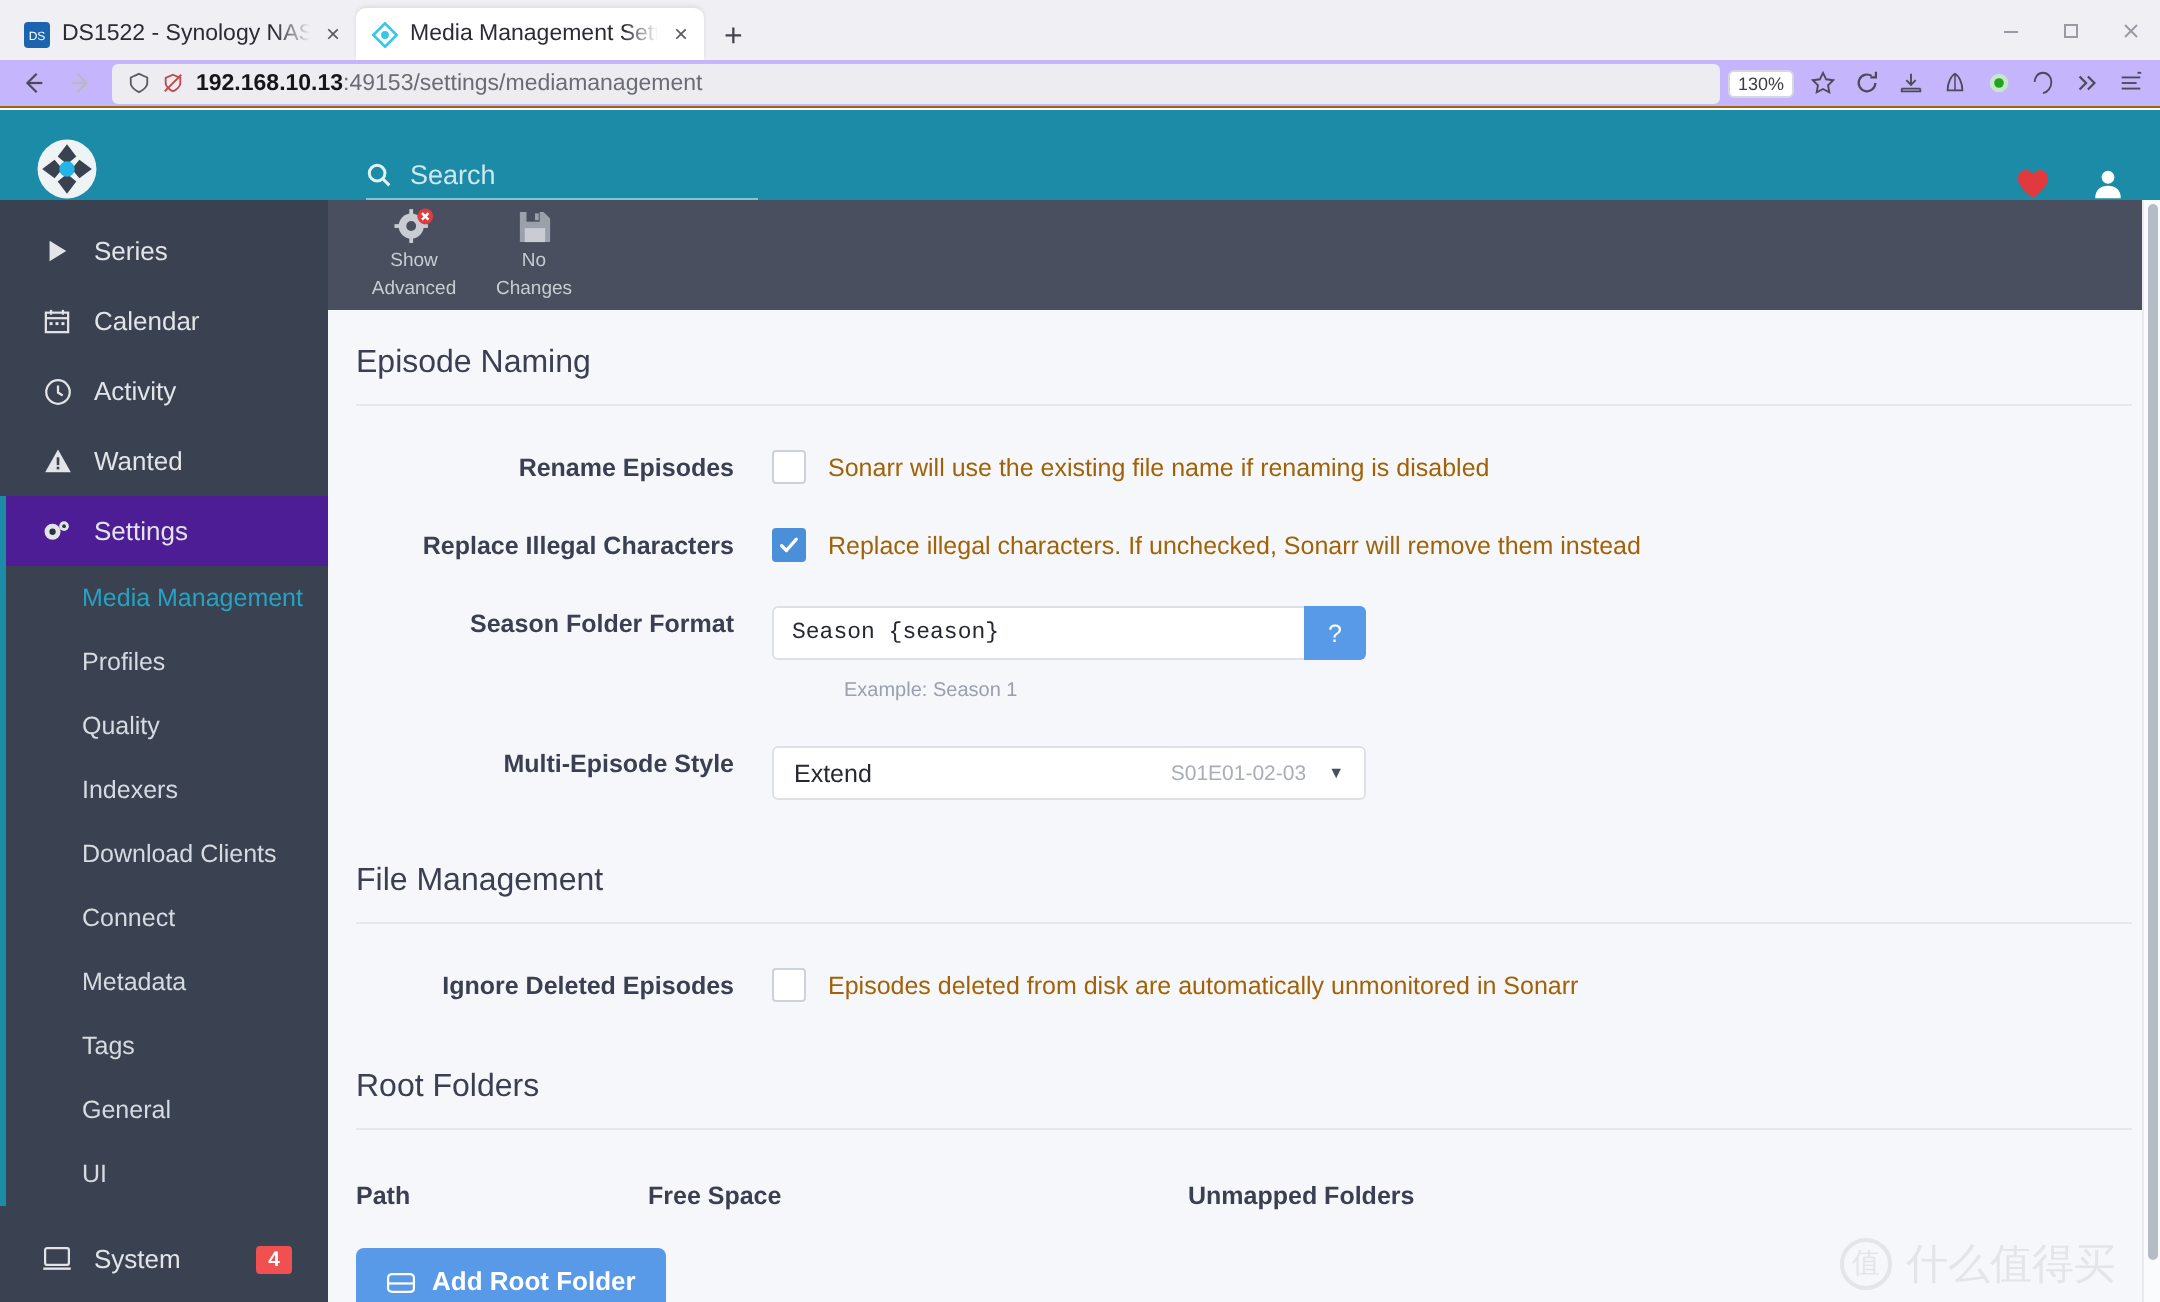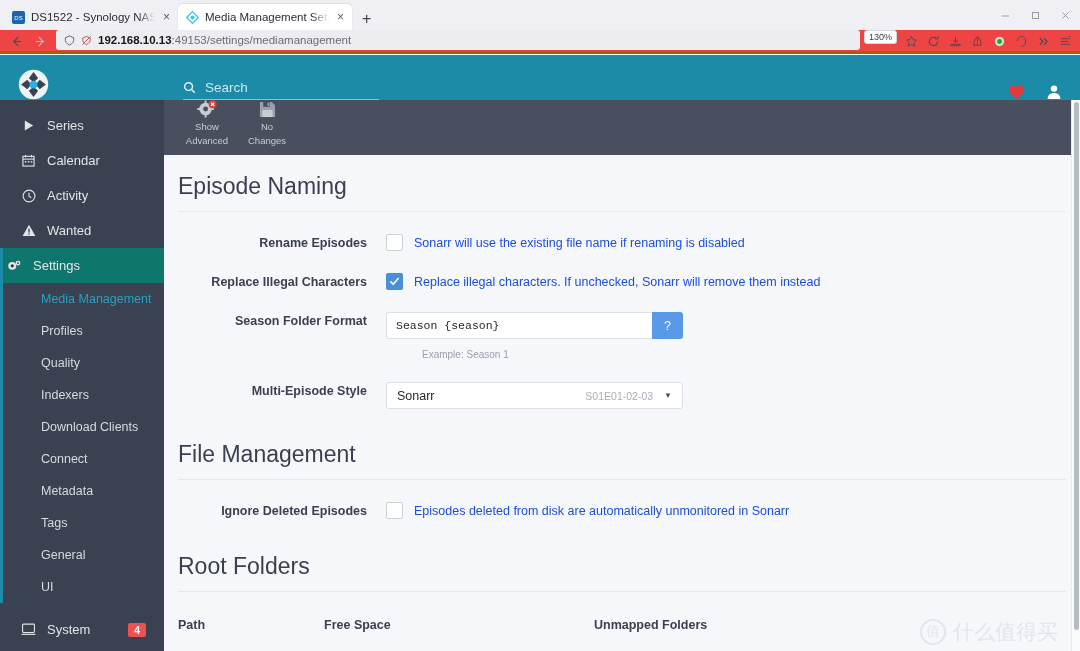--- a/index.html
+++ b/index.html
@@ -35,22 +35,22 @@
   .new-tab { font-size: 16px; color: #44444f; padding: 0 10px 3px 10px; line-height: 1; align-self: flex-end; }
 
   .win-controls {
     position: absolute; right: 0; top: 0; height: 30px;
     display: flex; align-items: center;
   }
   .win-btn { width: 30px; height: 30px; display: flex; align-items: center; justify-content: center; color: #9a9aa4; }
   .win-btn svg { display:block; }
 
   .browser-navbar {
-    height: 24px; background: #ef4444; display: flex; align-items: flex-start;
-    gap: 0px; padding: 0 4px; border-bottom: 3px solid #a16207;
+    height: 24px; background: #c4b5fd; display: flex; align-items: center;
+    gap: 0px; padding: 0 4px; border-bottom: 1px solid #a16207;
   }
   .nav-btn { width: 24px; height: 22px; display: flex; align-items: center; justify-content: center; color: #4b4b55; }
   .nav-btn.dim { color: #b9b9c2; }
   .urlbar {
     flex: 1; height: 20px; display: flex; align-items: center; gap: 6px;
     background: #ececf1; border-radius: 3px; padding: 0 8px; margin: 0 4px;
     font-size: 11.5px; color: #6b6b76; overflow: hidden; white-space: nowrap;
   }
   .url-host { color: #15151a; font-weight: bold; }
   .url-rest { color: #6b6b76; }
@@ -86,70 +86,70 @@
   
   .sidebar {
     width: 164px; flex: 0 0 164px; background: #3a4150; padding-top: 8px;
     position: relative; overflow: hidden;
   }
   .nav-item {
     height: 35px; display: flex; align-items: center; gap: 11px;
     padding-left: 21px; color: #e2e4e8; font-size: 13px;
   }
   .nav-item .ni-icon { width: 15px; flex: 0 0 15px; display: flex; align-items: center; justify-content: center; color: #e2e4e8; }
-  .nav-item.active { background: #0f766e; border-left: 3px solid #1b8ba8; padding-left: 4px; }
+  .nav-item.active { background: #4c1d95; border-left: 3px solid #1b8ba8; padding-left: 18px; }
   .subnav { background: #3a4150; border-left: 3px solid #1b8ba8; }
   .subnav-item {
     height: 32px; display: flex; align-items: center;
     padding-left: 38px; font-size: 12.5px; color: #d7dae0; text-align: center;
   }
   .subnav-item.selected { color: #25a3c4; }
   .nav-item.system { margin-top: 9px; justify-content: flex-start; }
   .badge {
     background: #f05050; color: #fff; font-size: 10.5px; font-weight: bold;
     border-radius: 2px; padding: 1px 6px; margin-left: auto; margin-right: 18px;
   }
 
   
   .main { flex: 1; display: flex; flex-direction: column; min-width: 0; position: relative; }
   .toolbar {
-    height: 55px; background: #494f5e; display: flex; align-items: flex-start;
+    height: 55px; background: #494f5e; display: flex; align-items: center;
     padding-left: 15px; gap: 4px;
   }
   .tool-btn {
     width: 56px; display: flex; flex-direction: column; align-items: center;
     gap: 3px; color: #c9ccd3; font-size: 9.5px; line-height: 1.15; text-align: center;
   }
   .tool-icon { height: 19px; display: flex; align-items: center; justify-content: center; }
 
   .content-scroll {
     flex: 1; background: #f5f7fa; overflow: hidden; position: relative;
     padding: 0 0 0 0;
   }
   .content {
     margin-left: 14px; margin-right: 14px; padding: 0 0 0 0;
   }
   .section-title {
-    font-size: 23px; color: #3a3f51; font-weight: normal;
+    font-size: 16px; color: #3a3f51; font-weight: normal;
     padding: 18px 0 11px 0; border-bottom: 1px solid #e5e8ec;
   }
   .form-row { display: flex; align-items: flex-start; padding-top: 22px; }
   .form-label {
     width: 208px; flex: 0 0 208px; text-align: right; padding-right: 19px;
     font-size: 12.5px; font-weight: bold; color: #3a3f51; padding-top: 2px;
   }
   .form-ctrl { flex: 1; min-width: 0; }
 
   .cb-line { display: flex; align-items: center; gap: 11px; }
   .cbox {
     width: 17px; height: 17px; flex: 0 0 17px; border-radius: 2px;
     background: #fff; border: 1px solid #ccd2da;
   }
   .cbox.checked { background: #4a90d9; border-color: #4a90d9; display:flex; align-items:center; justify-content:center; }
-  .cb-help { font-size: 12.5px; color: #1d4ed8; }
+  .cb-help { font-size: 12.5px; color: #a16207; }
 
   .input-group { display: flex; width: 297px; }
   .text-input {
     flex: 1; height: 27px; border: 1px solid #dde1e6; border-right: 0;
     border-radius: 3px 0 0 3px; background: #fff; font-size: 11.5px;
     font-family: "Liberation Mono", monospace; color: #25282e; padding: 0 9px;
     outline: none; min-width: 0;
   }
   .help-btn {
     width: 31px; height: 27px; background: #5899e8; color: #fff;
@@ -547,21 +547,21 @@
                   <div class="help-btn">?</div>
                 </div>
                 <div class="hint">Example: Season 1</div>
               </div>
             </div>
 
             <div class="form-row">
               <div class="form-label">Multi-Episode Style</div>
               <div class="form-ctrl">
                 <div class="select-box">
-                  <span>Sonarr</span>
+                  <span>Extend</span>
                   <span class="select-hint">S01E01-02-03</span>
                   <span class="caret">▼</span>
                 </div>
               </div>
             </div>
 
             
             <div class="section-title" style="padding-top:32px">File Management</div>
 
             <div class="form-row">

